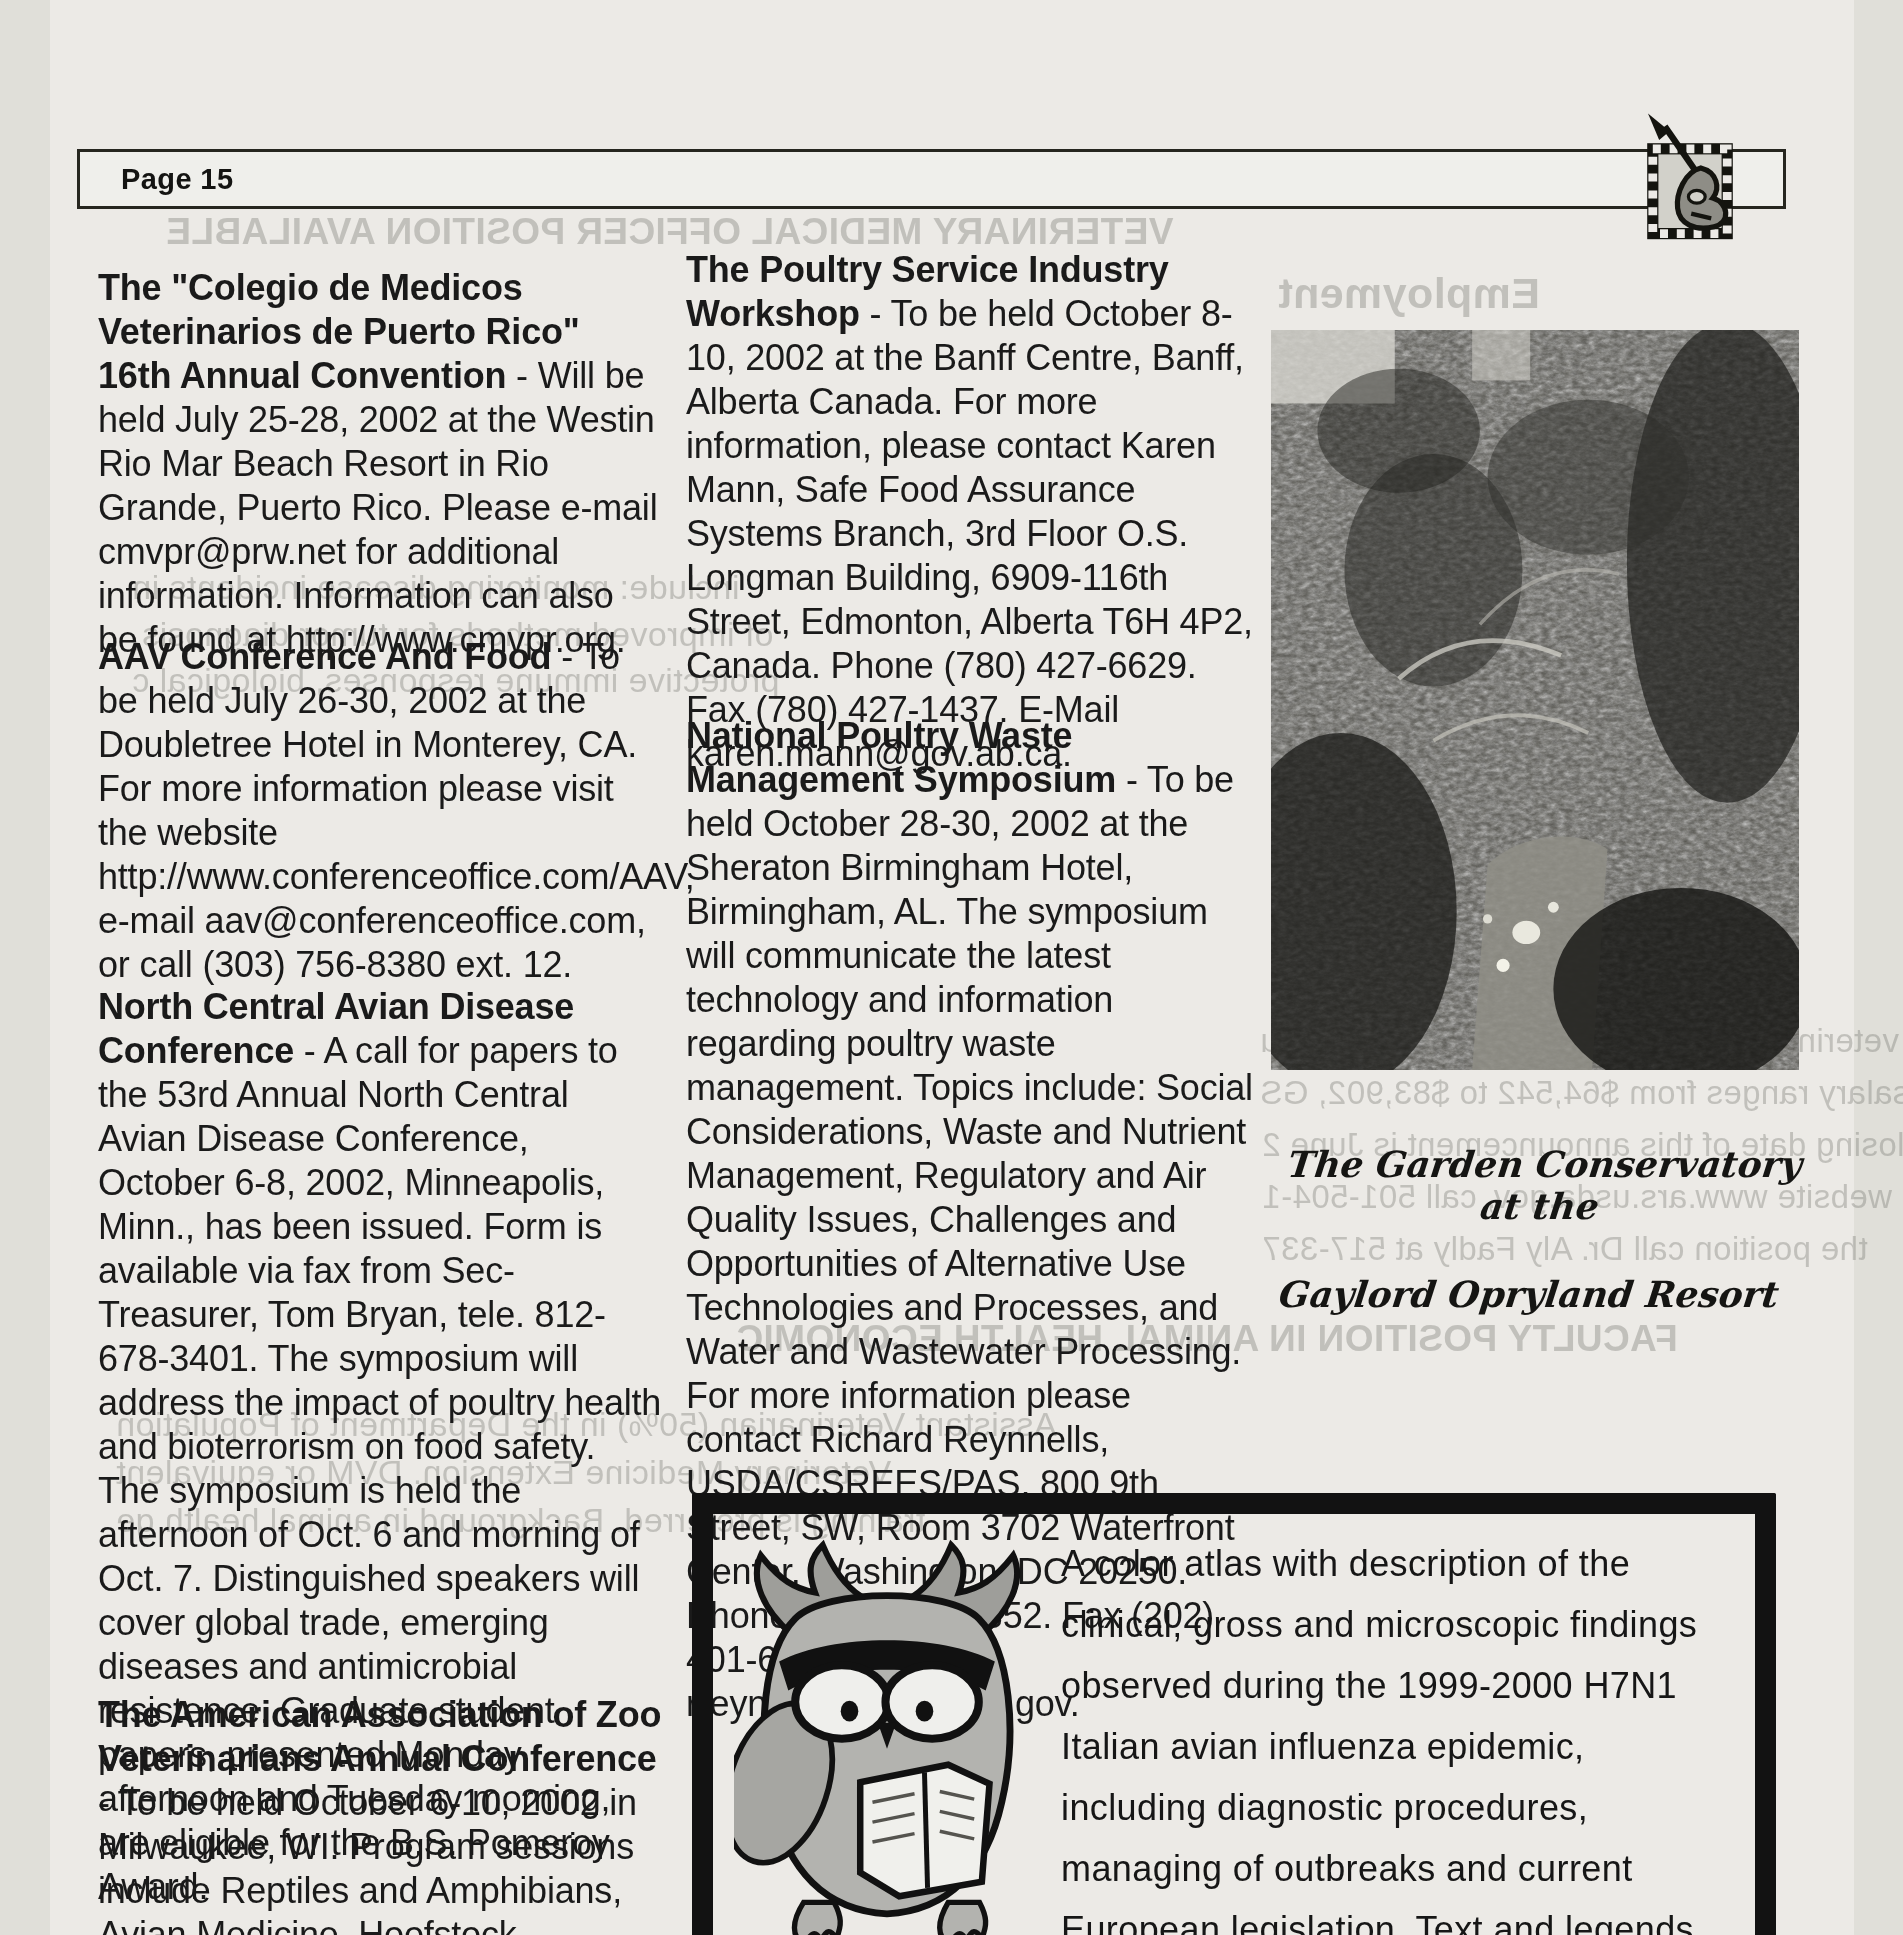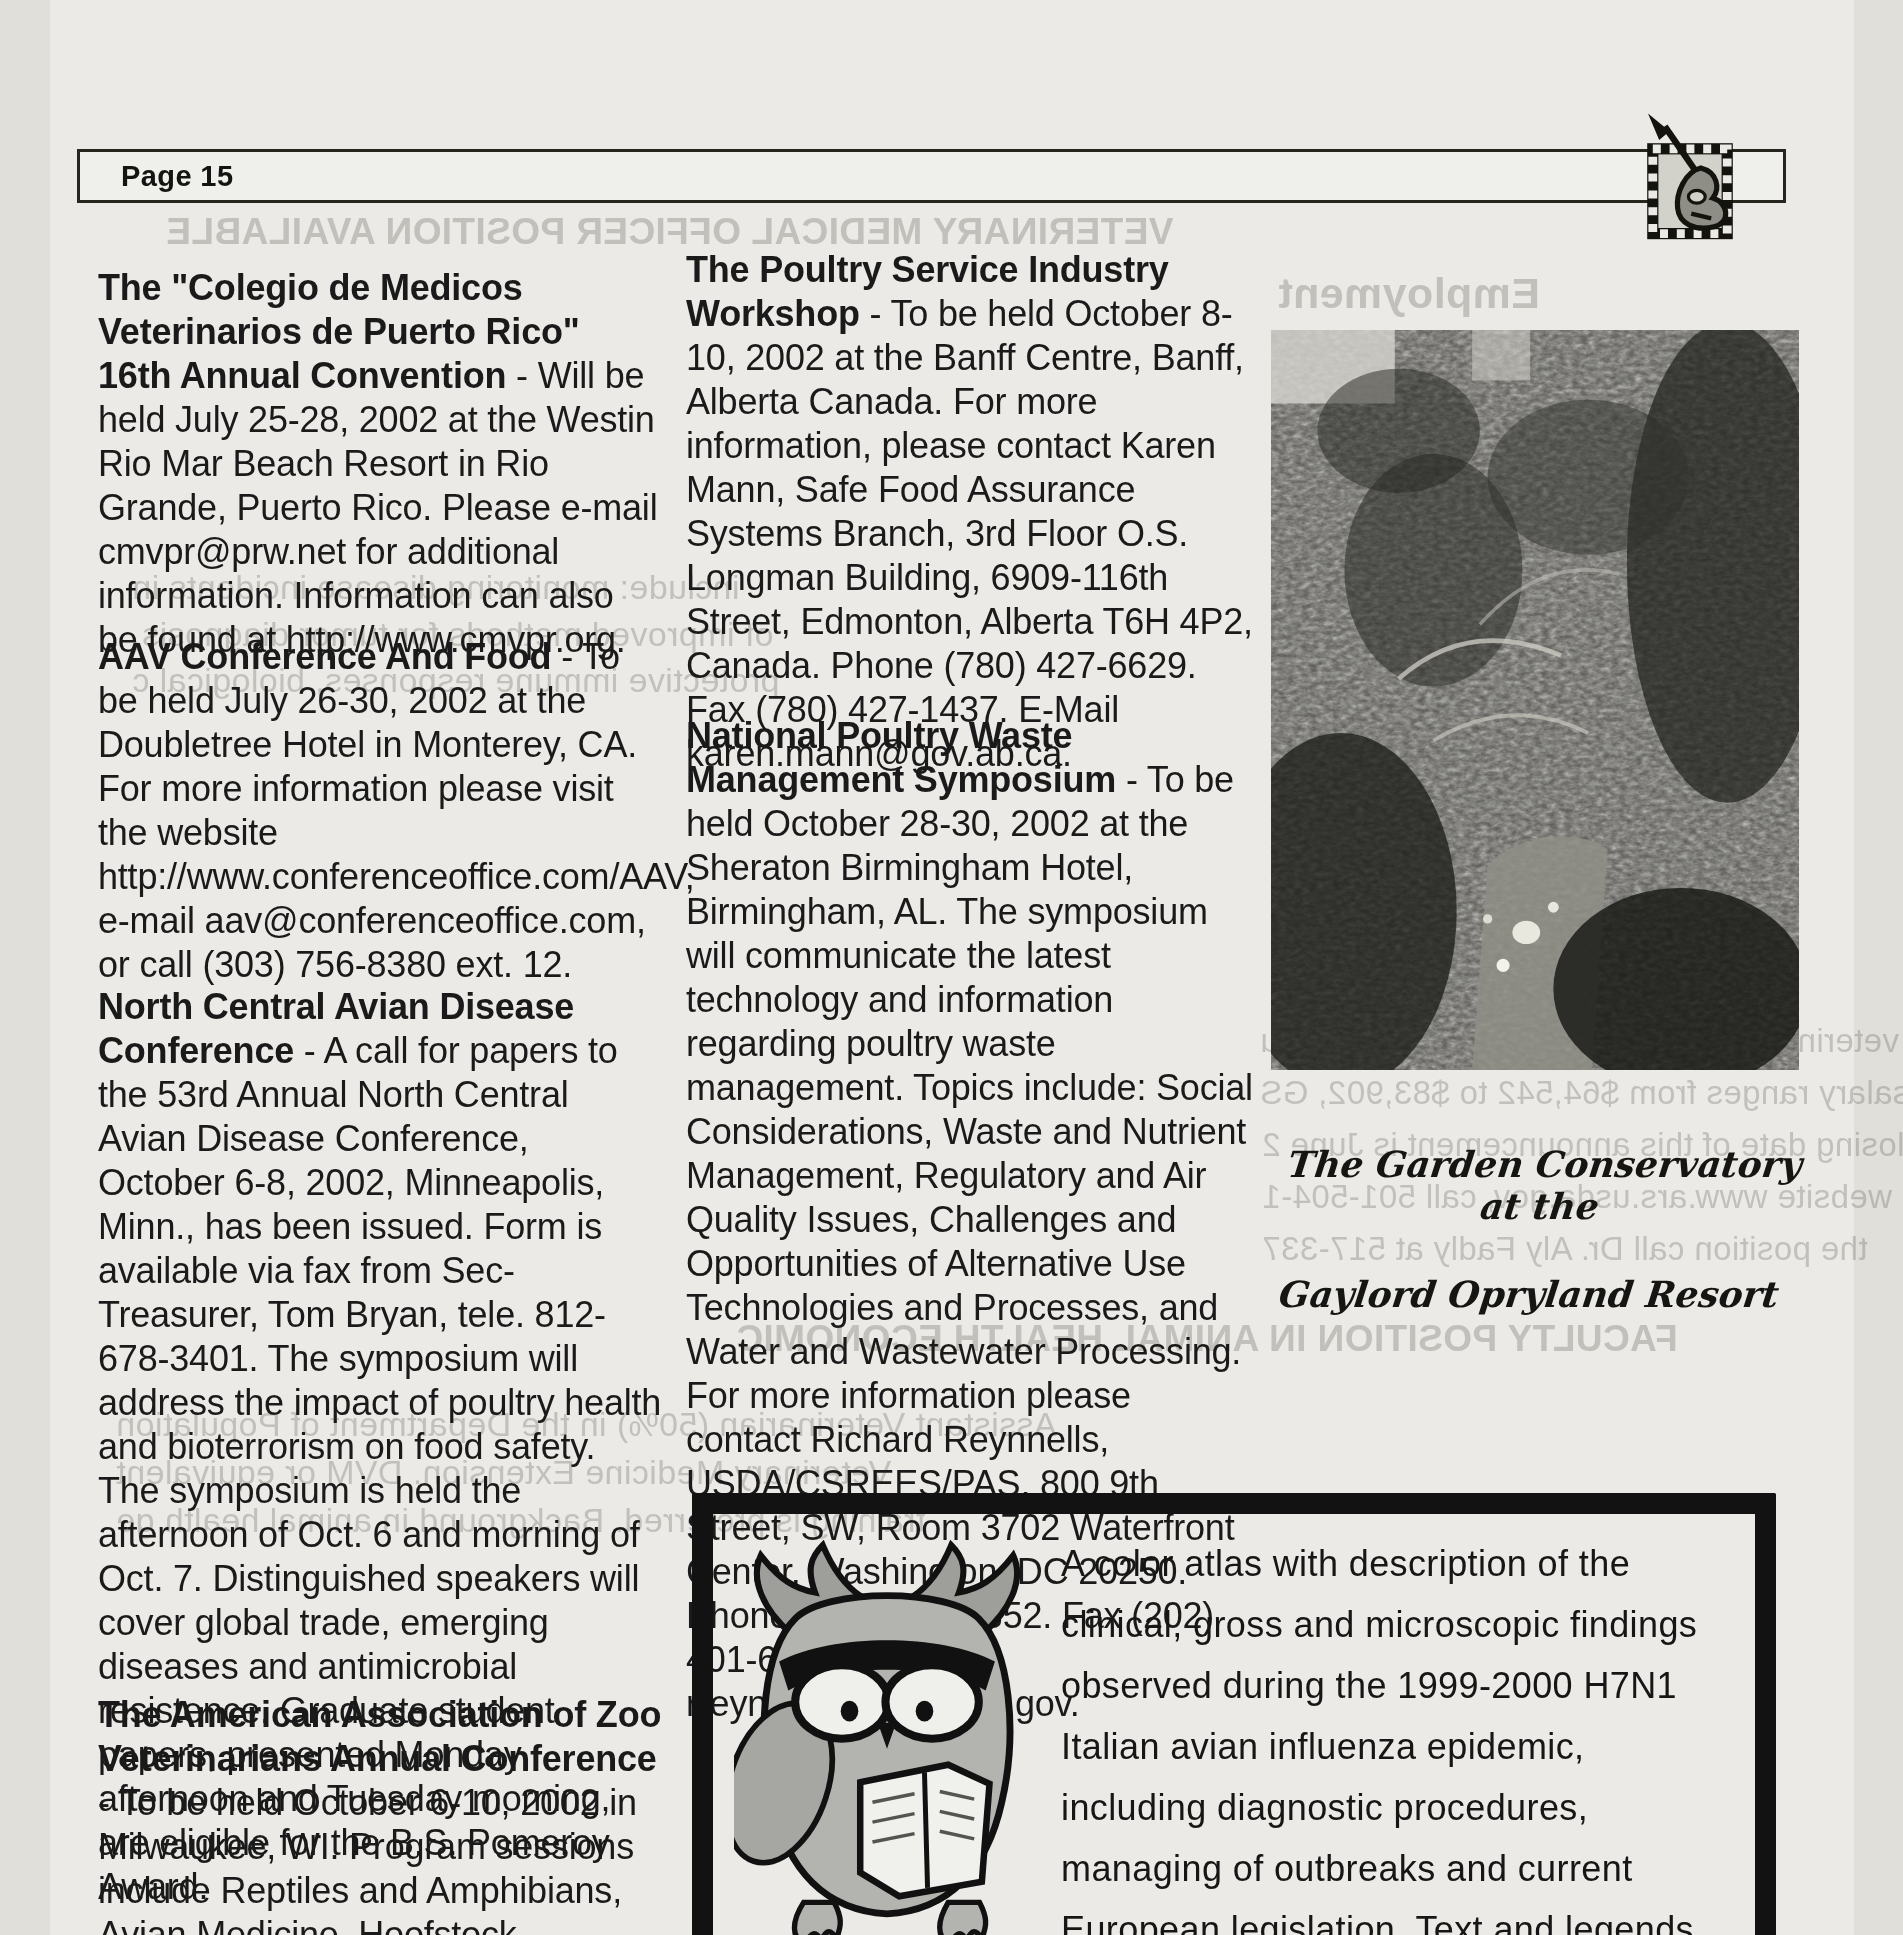--- a/index.html
+++ b/index.html
@@ -11,21 +11,21 @@
   
   .layer-bleed{position:absolute;inset:0;z-index:1;}
   .bleed-line{position:absolute;transform:scaleX(-1);white-space:nowrap;
               color:rgba(110,110,106,0.34);font-weight:bold;letter-spacing:0.4px;}
   .b-95{font-size:37px}.b-110{font-size:43px}.b-88{font-size:34px;font-weight:normal}
   .b-86{font-size:33px;font-weight:normal}
 
   .layer-main{position:absolute;inset:0;z-index:2;}
 
   
-  .header-bar{position:absolute;left:77px;top:149px;width:1709px;height:54px;
+  .header-bar{position:absolute;left:77px;top:149px;width:1709px;height:60px;
               border:3.5px solid #26261f;background:rgba(243,242,238,.55);
               display:flex;align-items:center;box-sizing:border-box;}
   .header-bar .label{font-size:29px;font-weight:bold;padding-left:41px;letter-spacing:0.4px;color:#141412;}
 
   .stamp{position:absolute;left:1636px;top:112px;width:108px;height:139px;z-index:4;}
 
   
   .col{position:absolute;top:0;height:100%;font-size:36px;line-height:44px;letter-spacing:-0.2px;}
   .col-left{left:98px;width:564px;}
   .col-right{left:686px;width:569px;}

